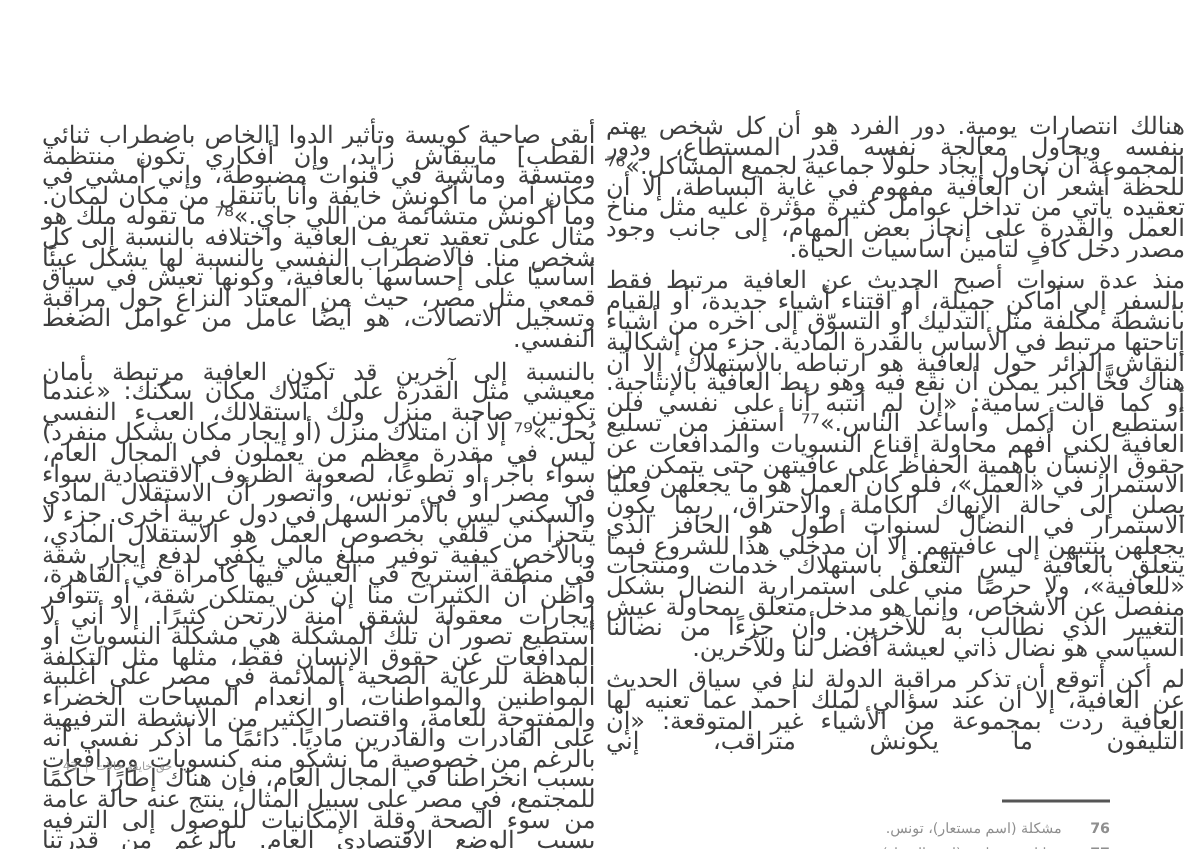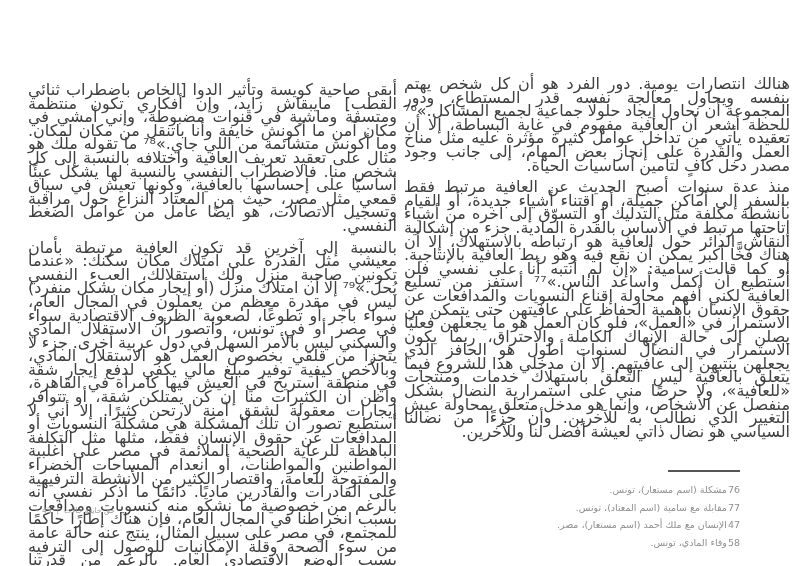--- a/index.html
+++ b/index.html
@@ -50,41 +50,42 @@
   .footnotes {
     direction: rtl;
     text-align: right;
     margin-right: 50px;
   }
   .footnote {
     font-size: 9.5px;
     line-height: 17.5px;
     color: #8f8f8f;
   }
-  .footnote .fn-num { margin-left: 1px; }
+  .footnote .fn-num { margin-left: 19px; font-weight: bold; }
   .page-footer {
     position: absolute;
     left: 42px;
     top: 506px;
     direction: rtl;
     font-size: 7.5px;
     color: #9a9a9a;
     letter-spacing: 0.2px;
     white-space: nowrap;
   }
   .page-footer .sep { margin: 0 5px; color: #9a9a9a; }
 </style>
 </head>
 <body>
 
 <div class="page">
 
   <div class="col col-right">
     <p class="para">هنالك انتصارات يومية. دور الفرد هو أن كل شخص يهتم بنفسه ويحاول معالجة نفسه قدر المستطاع، ودور المجموعة أن نحاول إيجاد حلولًا جماعية لجميع المشاكل.»⁷⁶ للحظة أشعر أن العافية مفهوم في غاية البساطة، إلا أن تعقيده يأتي من تداخل عوامل كثيرة مؤثرة عليه مثل مناخ العمل والقدرة على إنجاز بعض المهام، إلى جانب وجود مصدر دخل كافٍ لتأمين أساسيات الحياة.</p>
     <p class="para">منذ عدة سنوات أصبح الحديث عن العافية مرتبط فقط بالسفر إلى أماكن جميلة، أو اقتناء أشياء جديدة، أو القيام بأنشطة مكلفة مثل التدليك أو التسوّق إلى آخره من أشياء إتاحتها مرتبط في الأساس بالقدرة المادية. جزء من إشكالية النقاش الدائر حول العافية هو ارتباطه بالاستهلاك، إلا أن هناك فخًّا أكبر يمكن أن نقع فيه وهو ربط العافية بالإنتاجية. أو كما قالت سامية: «إن لم أنتبه أنا على نفسي فلن أستطيع أن أكمل وأساعد الناس.»⁷⁷ أستفز من تسليع العافية لكني أفهم محاولة إقناع النسويات والمدافعات عن حقوق الإنسان بأهمية الحفاظ على عافيتهن حتى يتمكن من الاستمرار في «العمل»، فلو كان العمل هو ما يجعلهن فعليًا يصلن إلى حالة الإنهاك الكاملة والاحتراق، ربما يكون الاستمرار في النضال لسنوات أطول هو الحافز الذي يجعلهن ينتبهن إلى عافيتهم. إلا أن مدخلي هذا للشروع فيما يتعلق بالعافية ليس التعلق باستهلاك خدمات ومنتجات «للعافية»، ولا حرصًا مني على استمرارية النضال بشكل منفصل عن الأشخاص، وإنما هو مدخل متعلق بمحاولة عيش التغيير الذي نطالب به للآخرين. وأن جزءًا من نضالنا السياسي هو نضال ذاتي لعيشة أفضل لنا وللآخرين.</p>
+    <p class="para cont">لم أكن أتوقع أن تذكر مراقبة الدولة لنا في سياق الحديث عن العافية، إلا أن عند سؤالي لملك أحمد عما تعنيه لها العافية ردت بمجموعة من الأشياء غير المتوقعة: «إن التليفون ما يكونش متراقب، إني</p>
 
     <div class="fn-divider"></div>
 
     <div class="footnotes">
       <div class="footnote">
         <span class="fn-num">76</span><span>مشكلة (اسم مستعار)، تونس.</span>
       </div>
       <div class="footnote">
         <span class="fn-num">77</span><span>مقابلة مع سامية (اسم المعتاد)، تونس.</span>
       </div>

